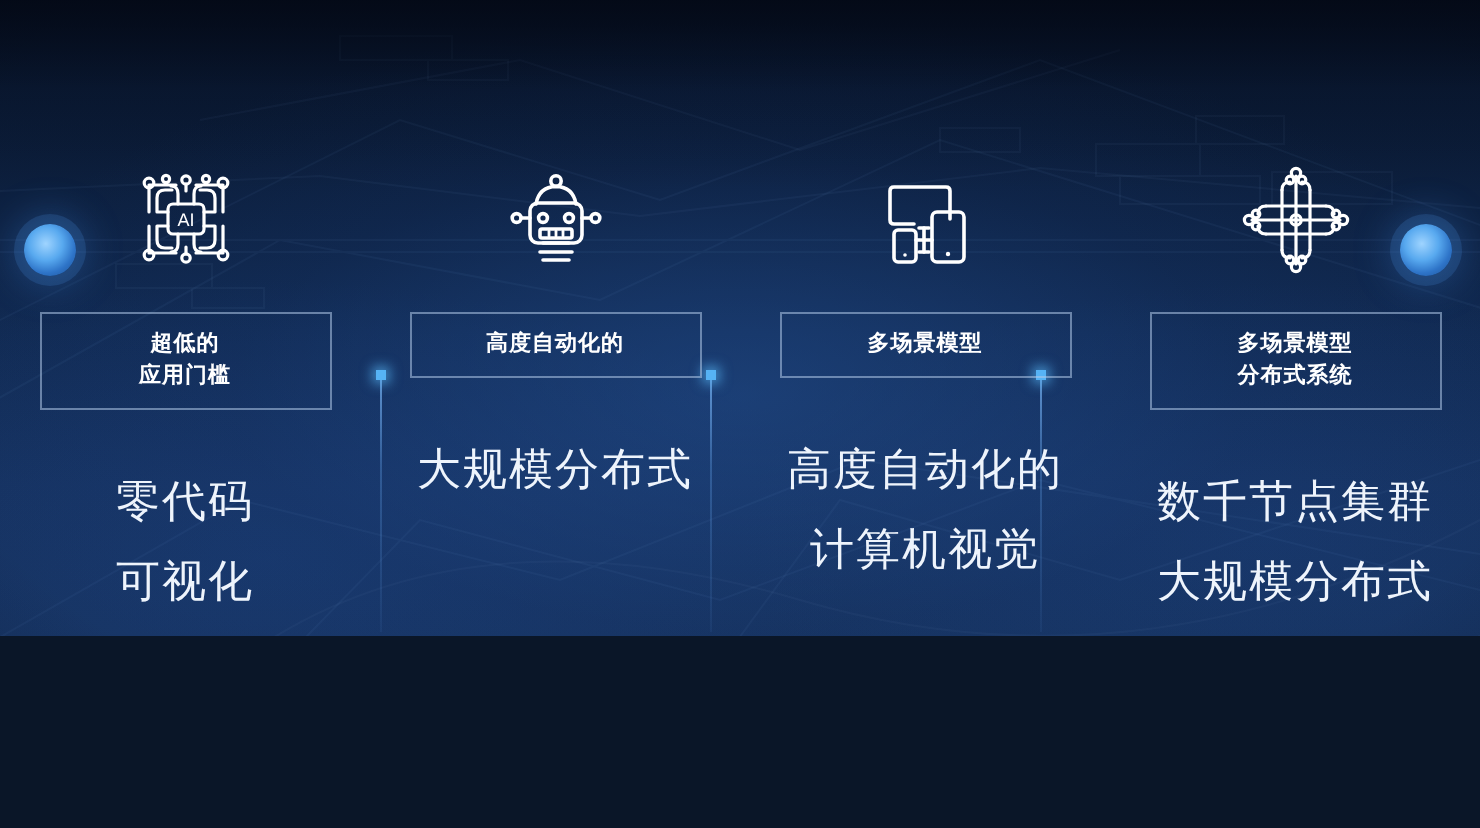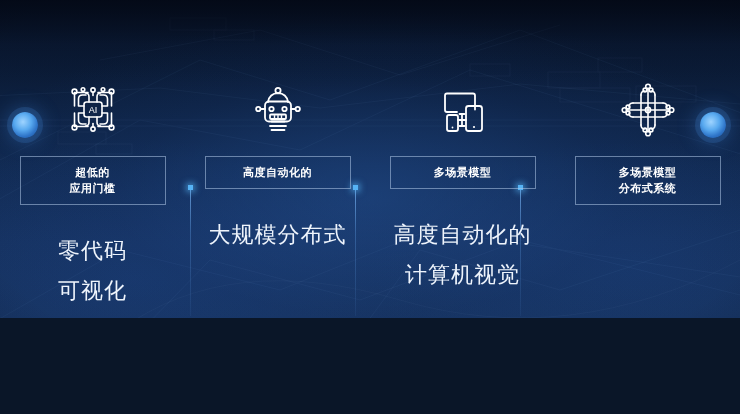--- a/index.html
+++ b/index.html
@@ -234,16 +234,20 @@
           <circle cx="9" cy="32" r="1.9"></circle>
           <circle cx="49" cy="26" r="1.9"></circle>
           <circle cx="49" cy="32" r="1.9"></circle>
           <circle cx="29" cy="29" r="2.6"></circle>
         </svg>
       </div>
       <div class="label-box">
         <span class="ln">多场景模型</span>
         <span class="ln">分布式系统</span>
       </div>
+      <div class="items">
+        <span class="item">数千节点集群</span>
+        <span class="item">大规模分布式</span>
+      </div>
     </div>
 
   </div>
 </div>
 
 </body></html>

